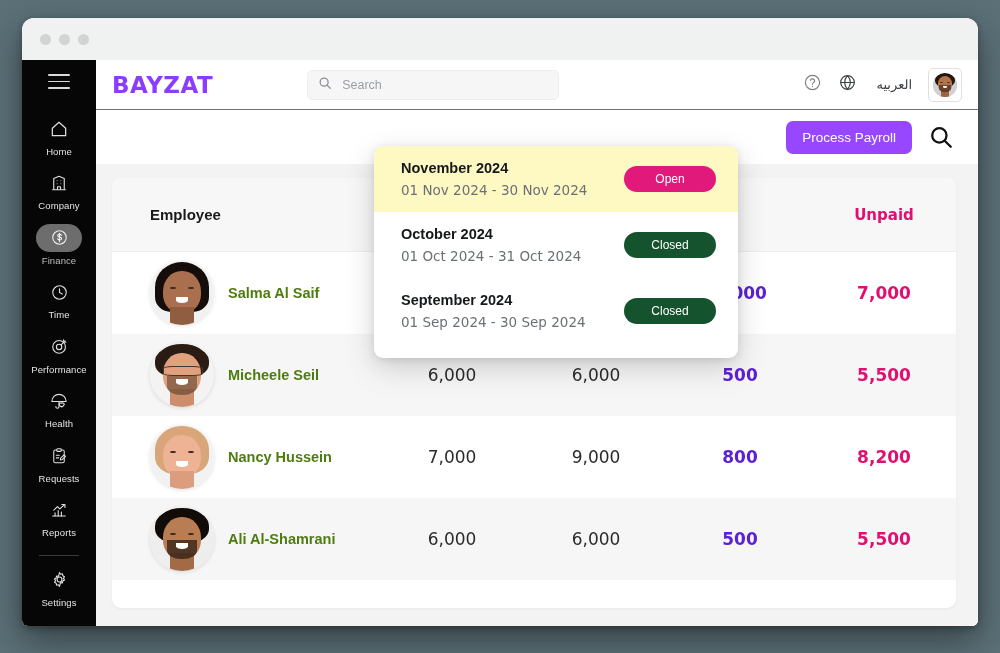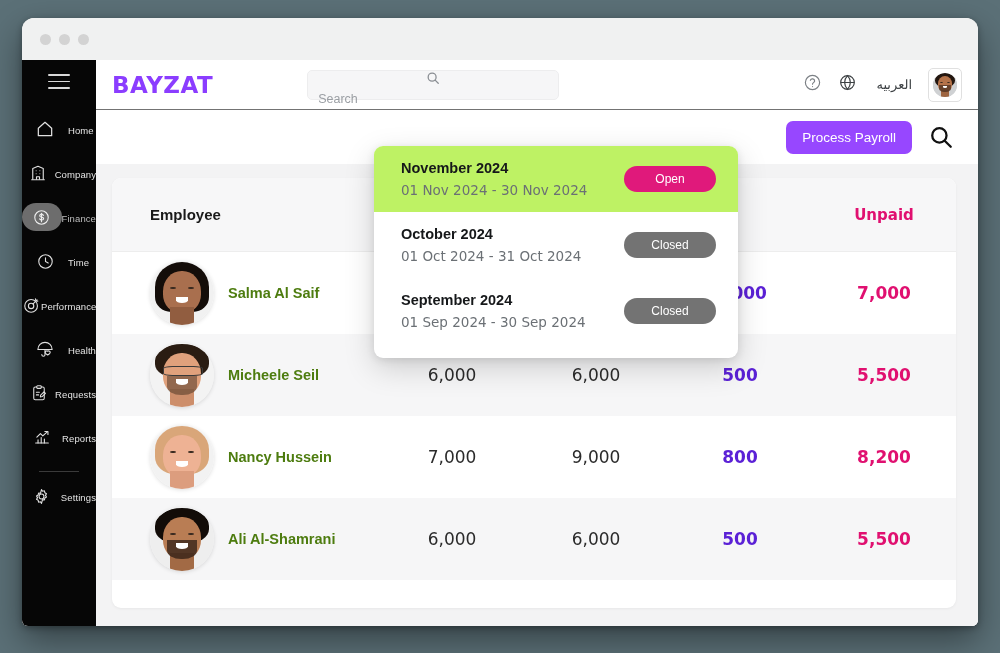--- a/index.html
+++ b/index.html
@@ -81,21 +81,21 @@
   }
   .hamburger span {
     display: block;
     height: 1.6px;
     background: #d8d8d8;
     border-radius: 1px;
   }
   .nav-item {
     width: 74px;
     display: flex;
-    flex-direction: row;
+    flex-direction: column;
     align-items: center;
     margin-bottom: 12px;
     cursor: pointer;
     position: relative;
   }
   .nav-icon-wrap {
     width: 46px;
     height: 28px;
     display: flex;
     align-items: center;
@@ -159,22 +159,21 @@
     width: 252px;
     height: 30px;
     background: #f6f6f7;
     border: 1px solid #ededee;
     border-radius: 5px;
     display: flex;
     align-items: center;
     padding: 0 10px;
     box-sizing: border-box;
     margin-left: 94px;
-    gap: 2px;
-    flex-direction: column;
+    gap: 8px;
   }
   .search-box input {
     border: none;
     outline: none;
     background: transparent;
     font-family: "Liberation Sans", sans-serif;
     font-size: 12.5px;
     color: #55595e;
     width: 100%;
   }
@@ -340,21 +339,21 @@
     padding-bottom: 14px;
   }
   .dd-item {
     display: flex;
     align-items: center;
     padding: 14px 22px 14px 27px;
     box-sizing: border-box;
     cursor: pointer;
     gap: 12px;
   }
-  .dd-item.selected { background: #bef264; gap: 36px; }
+  .dd-item.selected { background: #fef9c3; gap: 36px; }
   .dd-texts { display: flex; flex-direction: column; gap: 6px; }
   .dd-title {
     font-size: 14.5px;
     font-weight: bold;
     color: #16181a;
   }
   .dd-range {
     font-size: 13.5px;
     color: #6b7075;
     font-family: "DejaVu Sans", sans-serif;
@@ -363,21 +362,21 @@
     margin-left: auto;
     border-radius: 14px;
     color: #ffffff;
     font-size: 12px;
     padding: 6px 0;
     width: 92px;
     text-align: center;
     flex: 0 0 92px;
   }
   .badge.open { background: #e0197b; }
-  .badge.closed { background: #737373; }
+  .badge.closed { background: #14532d; }
 
   
   .face { position: absolute; inset: 0; }
   .face .bg { position: absolute; inset: 0; background: #f0f0f0; }
   .face .hair {
     position: absolute;
     left: 8%; top: 2%;
     width: 84%; height: 62%;
     border-radius: 50% 50% 42% 42%;
   }

